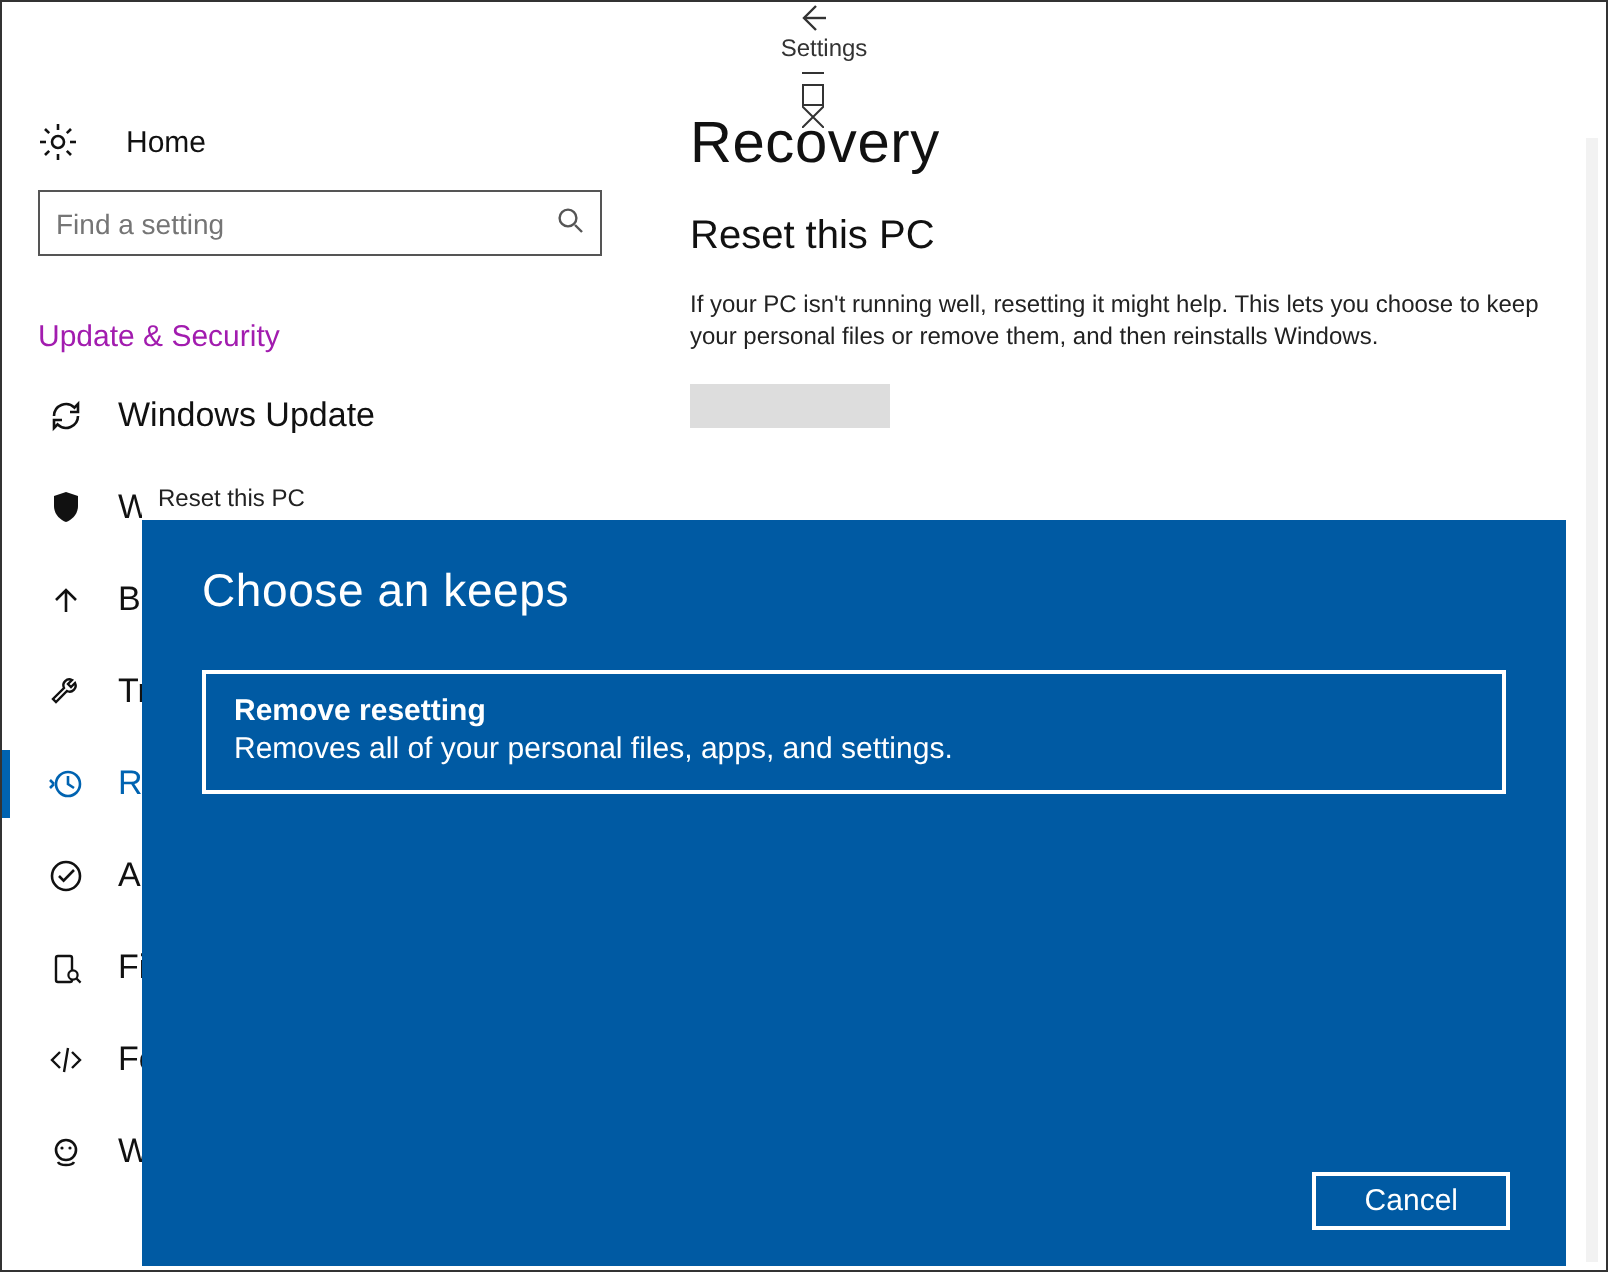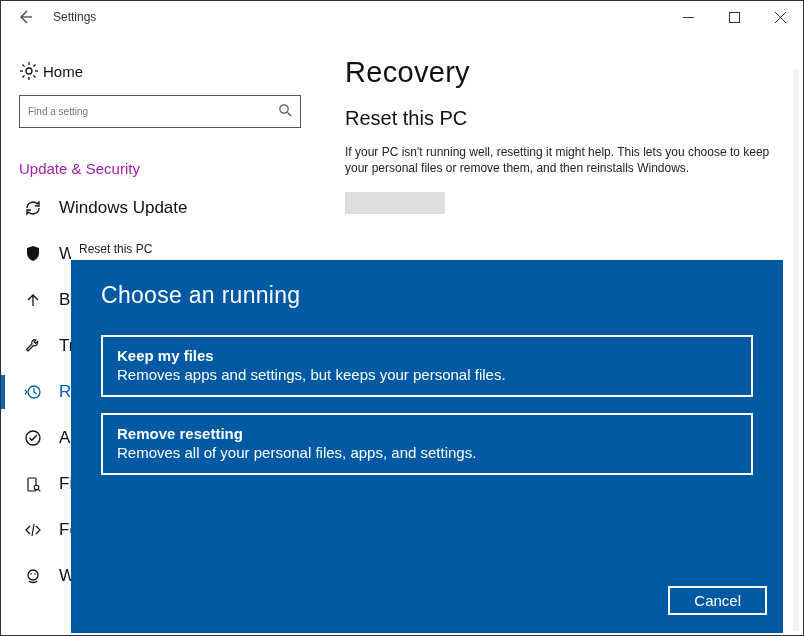--- a/index.html
+++ b/index.html
@@ -1,30 +1,30 @@
 <!DOCTYPE html>
 <html><head>
   <meta charset="utf-8">
   <style>
     * { margin: 0; padding: 0; box-sizing: border-box; font-family: "Segoe UI", Arial, sans-serif; }
     body { width: 804px; height: 636px; border: 1px solid #333; background: #fff; position: relative; overflow: hidden; }
 
-    .titlebar { display: flex; align-items: center; height: 32px; padding-left: 8px; }
+    .titlebar { display: flex; align-items: center; height: 32px; padding-left: 8px; flex-direction: column; }
     .tb-back { width: 32px; font-size: 18px; color: #333; display:flex; align-items:center; justify-content:center; cursor:pointer; }
     .tb-label { font-size: 12px; color: #333; padding-left: 12px; }
     .tb-spacer { flex: 1; }
     .tb-btn { width: 46px; height: 32px; display:flex; align-items:center; justify-content:center; color:#333; cursor:pointer; font-size: 11px; font-family: "Segoe UI Symbol", Arial; }
 
     .sidebar { position: absolute; left: 0; top: 44px; width: 312px; padding: 6px 18px 0 18px; }
-    .home { display:flex; align-items:center; gap: 4px; padding: 10px 0 14px 0; cursor:pointer; }
+    .home { display:flex; align-items:center; gap: 24px; padding: 10px 0 14px 0; cursor:pointer; }
     .gear { width: 20px; height: 20px; }
     .home-label { font-size: 15px; color: #111; }
 
     .search { display:flex; align-items:center; border: 1px solid #555; height: 33px; padding: 0 8px; width: 282px; }
-    .search-input { border:none; outline:none; flex:1; font-size:10px; color:#1d4ed8; background:transparent; }
+    .search-input { border:none; outline:none; flex:1; font-size:14px; color:#1d4ed8; background:transparent; }
     .search-icon { color:#555; font-size:14px; }
 
     .group { font-size: 15px; color: #a21caf; margin: 32px 0 8px 0; }
 
     .navlist { list-style:none; }
     .navitem { display:flex; align-items:center; gap: 16px; height: 46px; padding: 0 4px; cursor:pointer; font-size: 17px; color:#111; position:relative; }
     .navitem.selected { color: #0063b1; }
     .navitem.selected::before { content:""; position:absolute; left:-18px; top:6px; bottom:6px; width:4px; background:#0063b1; }
     .nav-icon { width: 20px; height: 20px; flex-shrink:0; display:flex; align-items:center; justify-content:center; }
 
@@ -37,21 +37,21 @@
     .scroll-indicator { position:absolute; right:4px; top:68px; bottom:4px; width:6px; background:#f2f2f2; }
 
     
     .modal-wrap { position:absolute; left: 70px; top: 237px; width: 712px; }
     .modal-title { background:#fff; display:flex; align-items:center; font-size: 12px; color:#222; padding: 4px 8px; }
     .modal { background:#005aa3; color:#fff; padding: 22px 30px 20px 30px; height: 373px; position:relative; }
     .modal-h { font-size: 23px; font-weight: 300; margin-bottom: 26px; letter-spacing: 0.3px; }
     .opt { border: 2px solid #fff; padding: 10px 14px 12px 14px; margin-bottom: 16px; cursor:pointer; }
     .opt-t { font-size: 15px; font-weight: 600; margin-bottom: 2px; }
     .opt-s { font-size: 15px; font-weight: 400; }
-    .cancel { position:absolute; right: 16px; bottom: 18px; border: 2px solid #fff; padding: 4px 24px; font-size: 15px; cursor:pointer; color:#fff; }
+    .cancel { position:absolute; right: 28px; bottom: 18px; border: 2px solid #fff; padding: 4px 24px; font-size: 15px; cursor:pointer; color:#fff; }
   </style>
 </head>
 <body>
 
 <div class="titlebar">
   <div class="tb-back">
     <svg width="16" height="16" viewBox="0 0 16 16">
         <path d="M10 2 L4 8 L10 14" fill="none" stroke="#333" stroke-width="1.2"></path>
         <path d="M4 8 H15" fill="none" stroke="#333" stroke-width="1.2"></path>
       </svg>
@@ -197,26 +197,22 @@
   <div class="h2">Reset this PC</div>
   <div class="body">If your PC isn't running well, resetting it might help. This lets you choose to keep your personal files or remove them, and then reinstalls Windows.</div>
   <div class="gs-bar"></div>
 </div>
 
 <div class="scroll-indicator"></div>
 
 <div class="modal-wrap">
   <div class="modal-title">Reset this PC</div>
   <div class="modal">
-    <div class="modal-h">Choose an running</div>
-
-    <div class="opt">
-      <div class="opt-t">Keep my files</div>
-      <div class="opt-s">Removes apps and settings, but keeps your personal files.</div>
-    </div>
+    <div class="modal-h">Choose an keeps</div>
+
 
     <div class="opt">
       <div class="opt-t">Remove resetting</div>
       <div class="opt-s">Removes all of your personal files, apps, and settings.</div>
     </div>
 
     <div class="cancel">Cancel</div>
   </div>
 </div>
 

